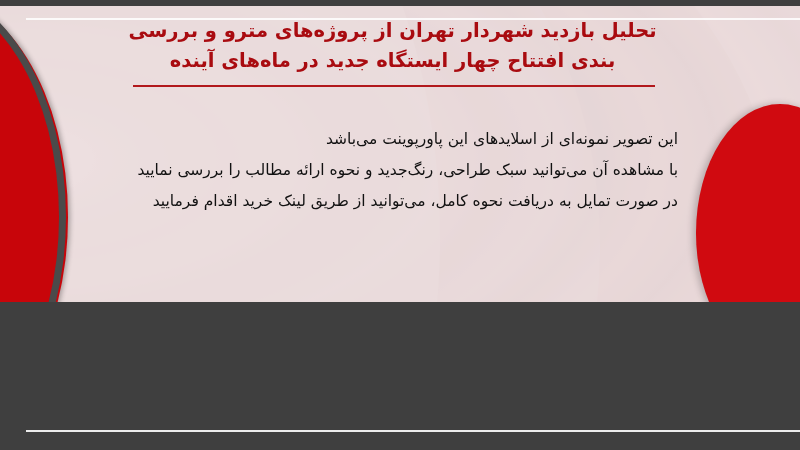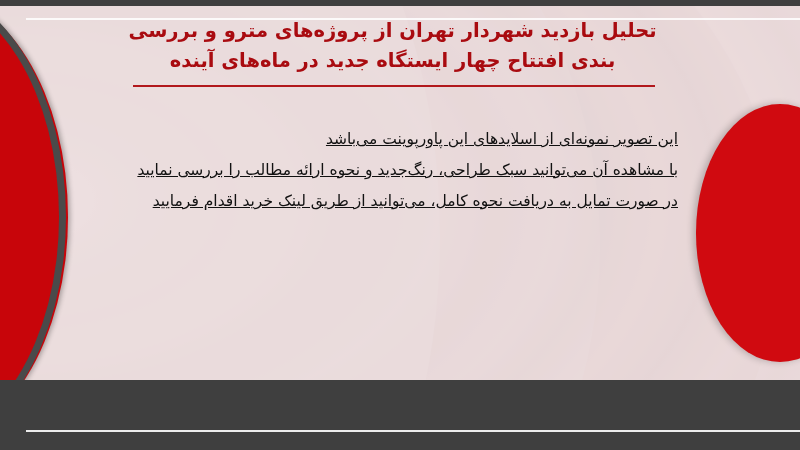--- a/index.html
+++ b/index.html
@@ -15,21 +15,21 @@
     background: #3f3f3f;
     font-family: "DejaVu Sans", "Liberation Sans", sans-serif;
   }
 
   
   .panel {
     position: absolute;
     left: 0;
     top: 6px;
     width: 800px;
-    height: 374px;
+    height: 296px;
     overflow: hidden;
     background:
       radial-gradient(120% 150% at 2% 52%,
         #ffffff 0%,
         #fdf4f4 8%,
         #f7e6e7 16%,
         #f2dcdd 22%,
         #f6e3e4 27%,
         #eed6d7 33%,
         #e6d3d4 38%,
@@ -130,21 +130,20 @@
     width: 560px;
     text-align: right;
     direction: rtl;
   }
   .body-line {
     color: #111111;
     font-size: 15.5px;
     line-height: 31px;
     white-space: nowrap;
     font-weight: normal;
-    text-decoration: underline;
   }
 </style>
 </head>
 <body>
 
 <div id="slide">
 
   <div class="panel">
 
     <div class="band" style="left:-320px; top:-300px; width:760px; height:1060px; background:rgba(255,255,255,0.42);"></div>

